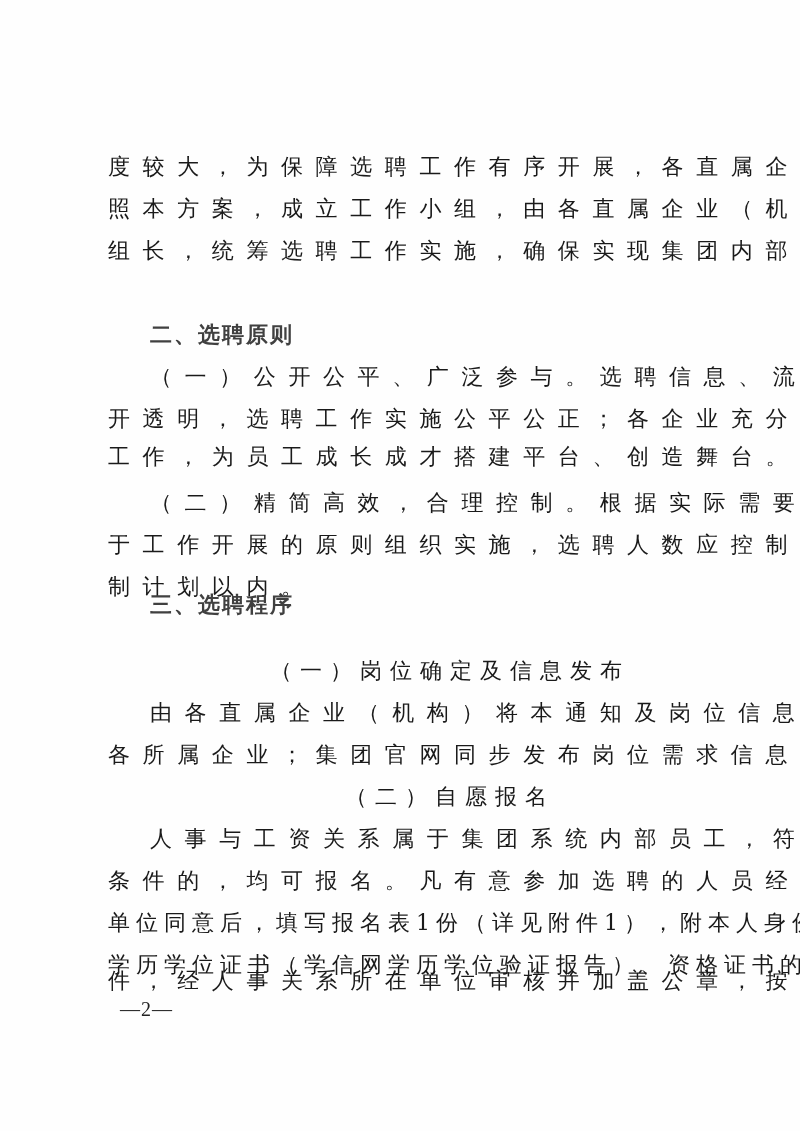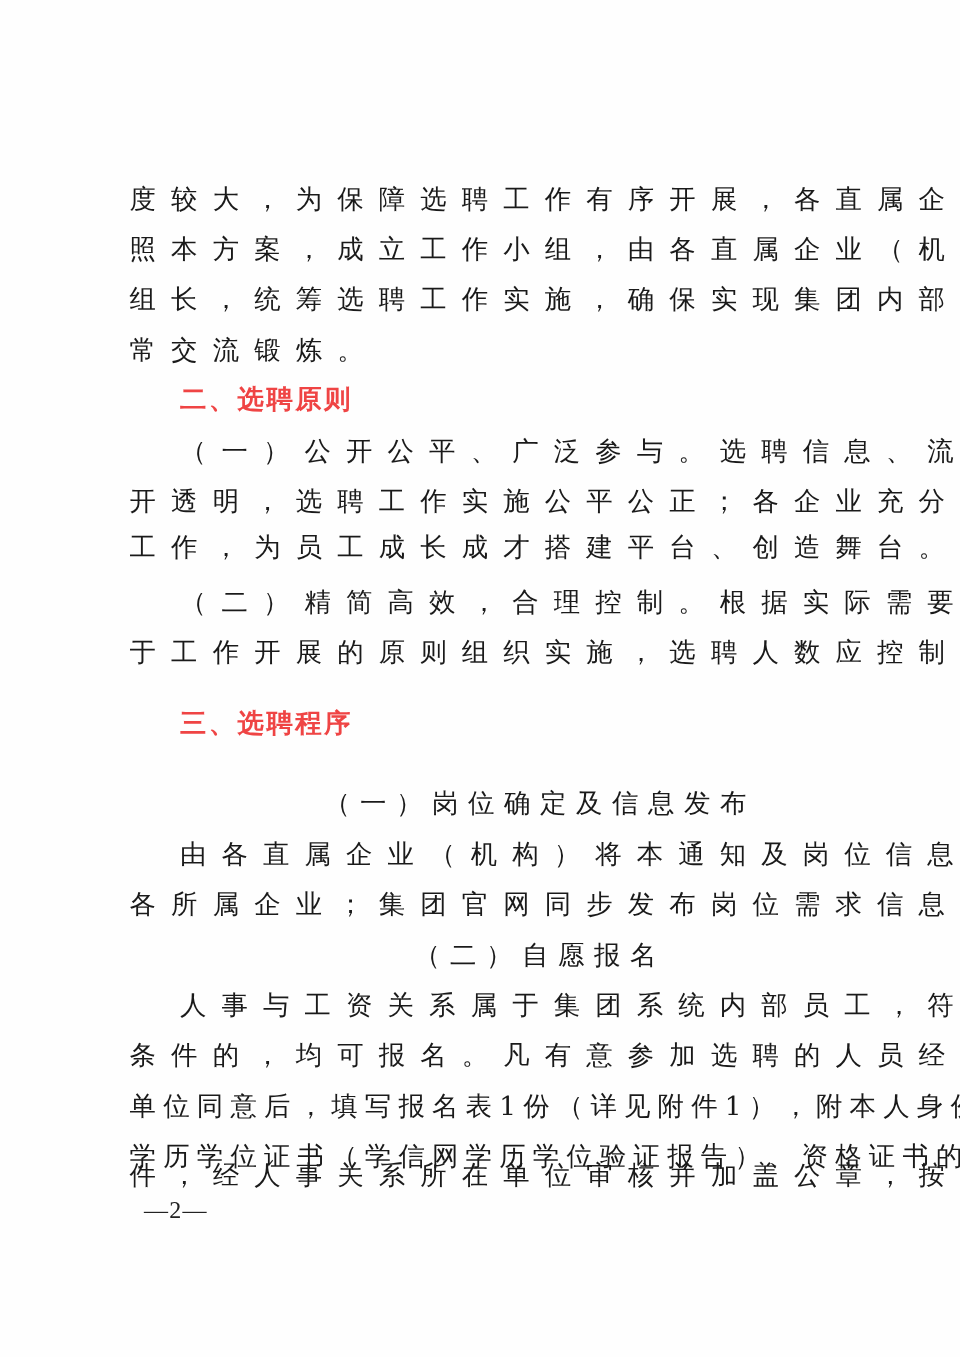--- a/index.html
+++ b/index.html
@@ -12,54 +12,54 @@
       height: 42px;
       line-height: 42px;
       font-family: "DejaVu Serif", "Liberation Serif", serif;
       font-size: 22px;
       color: #1a1a1a;
       white-space: nowrap;
       letter-spacing: 12.6px;
     }
     .indent { left: 150px; }
     .heading {
-      font-family: Liberation Mono, monospace;
+      font-family: Liberation Serif, serif;
       font-weight: bold;
       letter-spacing: 2px;
-      color: #ef4444;
+      color: #404040;
     }
     .subhead { letter-spacing: 8px; text-align: center; }
     .tight { letter-spacing: 6px; }
     .pagenum {
       position: absolute;
       left: 120px;
       top: 998px;
       font-family: "Liberation Serif", serif;
       font-size: 20px;
       color: #222;
       letter-spacing: 1px;
     }
   </style>
 </head>
 <body>
 
 <div class="page">
   <div class="line" style="top:146px">度较大，为保障选聘工作有序开展，各直属企业（机构）按</div>
   <div class="line" style="top:188px">照本方案，成立工作小组，由各直属企业（机构）领导担任</div>
   <div class="line" style="top:230px">组长，统筹选聘工作实施，确保实现集团内部优秀人才的正</div>
-  <div class="line" style="top:272px">常交流锻炼。</div>
 
   <div class="line indent heading" style="top:314px">二、选聘原则</div>
 
   <div class="line indent" style="top:356px">（一）公开公平、广泛参与。选聘信息、流程、结果公</div>
   <div class="line" style="top:398px">开透明，选聘工作实施公平公正；各企业充分做好组织动员</div>
   <div class="line" style="top:436px">工作，为员工成长成才搭建平台、创造舞台。</div>
 
   <div class="line indent" style="top:482px">（二）精简高效，合理控制。根据实际需要，按照有利</div>
   <div class="line" style="top:524px">于工作开展的原则组织实施，选聘人数应控制在人员需求控</div>
+  <div class="line" style="top:566px">制计划以内。</div>
 
   <div class="line indent heading" style="top:584px">三、选聘程序</div>
 
   <div class="line indent subhead" style="top:650px">（一）岗位确定及信息发布</div>
   <div class="line indent" style="top:692px">由各直属企业（机构）将本通知及岗位信息及时转发至</div>
   <div class="line" style="top:734px">各所属企业；集团官网同步发布岗位需求信息。</div>
 
   <div class="line indent subhead" style="top:776px">（二）自愿报名</div>
   <div class="line indent" style="top:818px">人事与工资关系属于集团系统内部员工，符合岗位资格</div>
   <div class="line" style="top:860px">条件的，均可报名。凡有意参加选聘的人员经人事关系所在</div>

